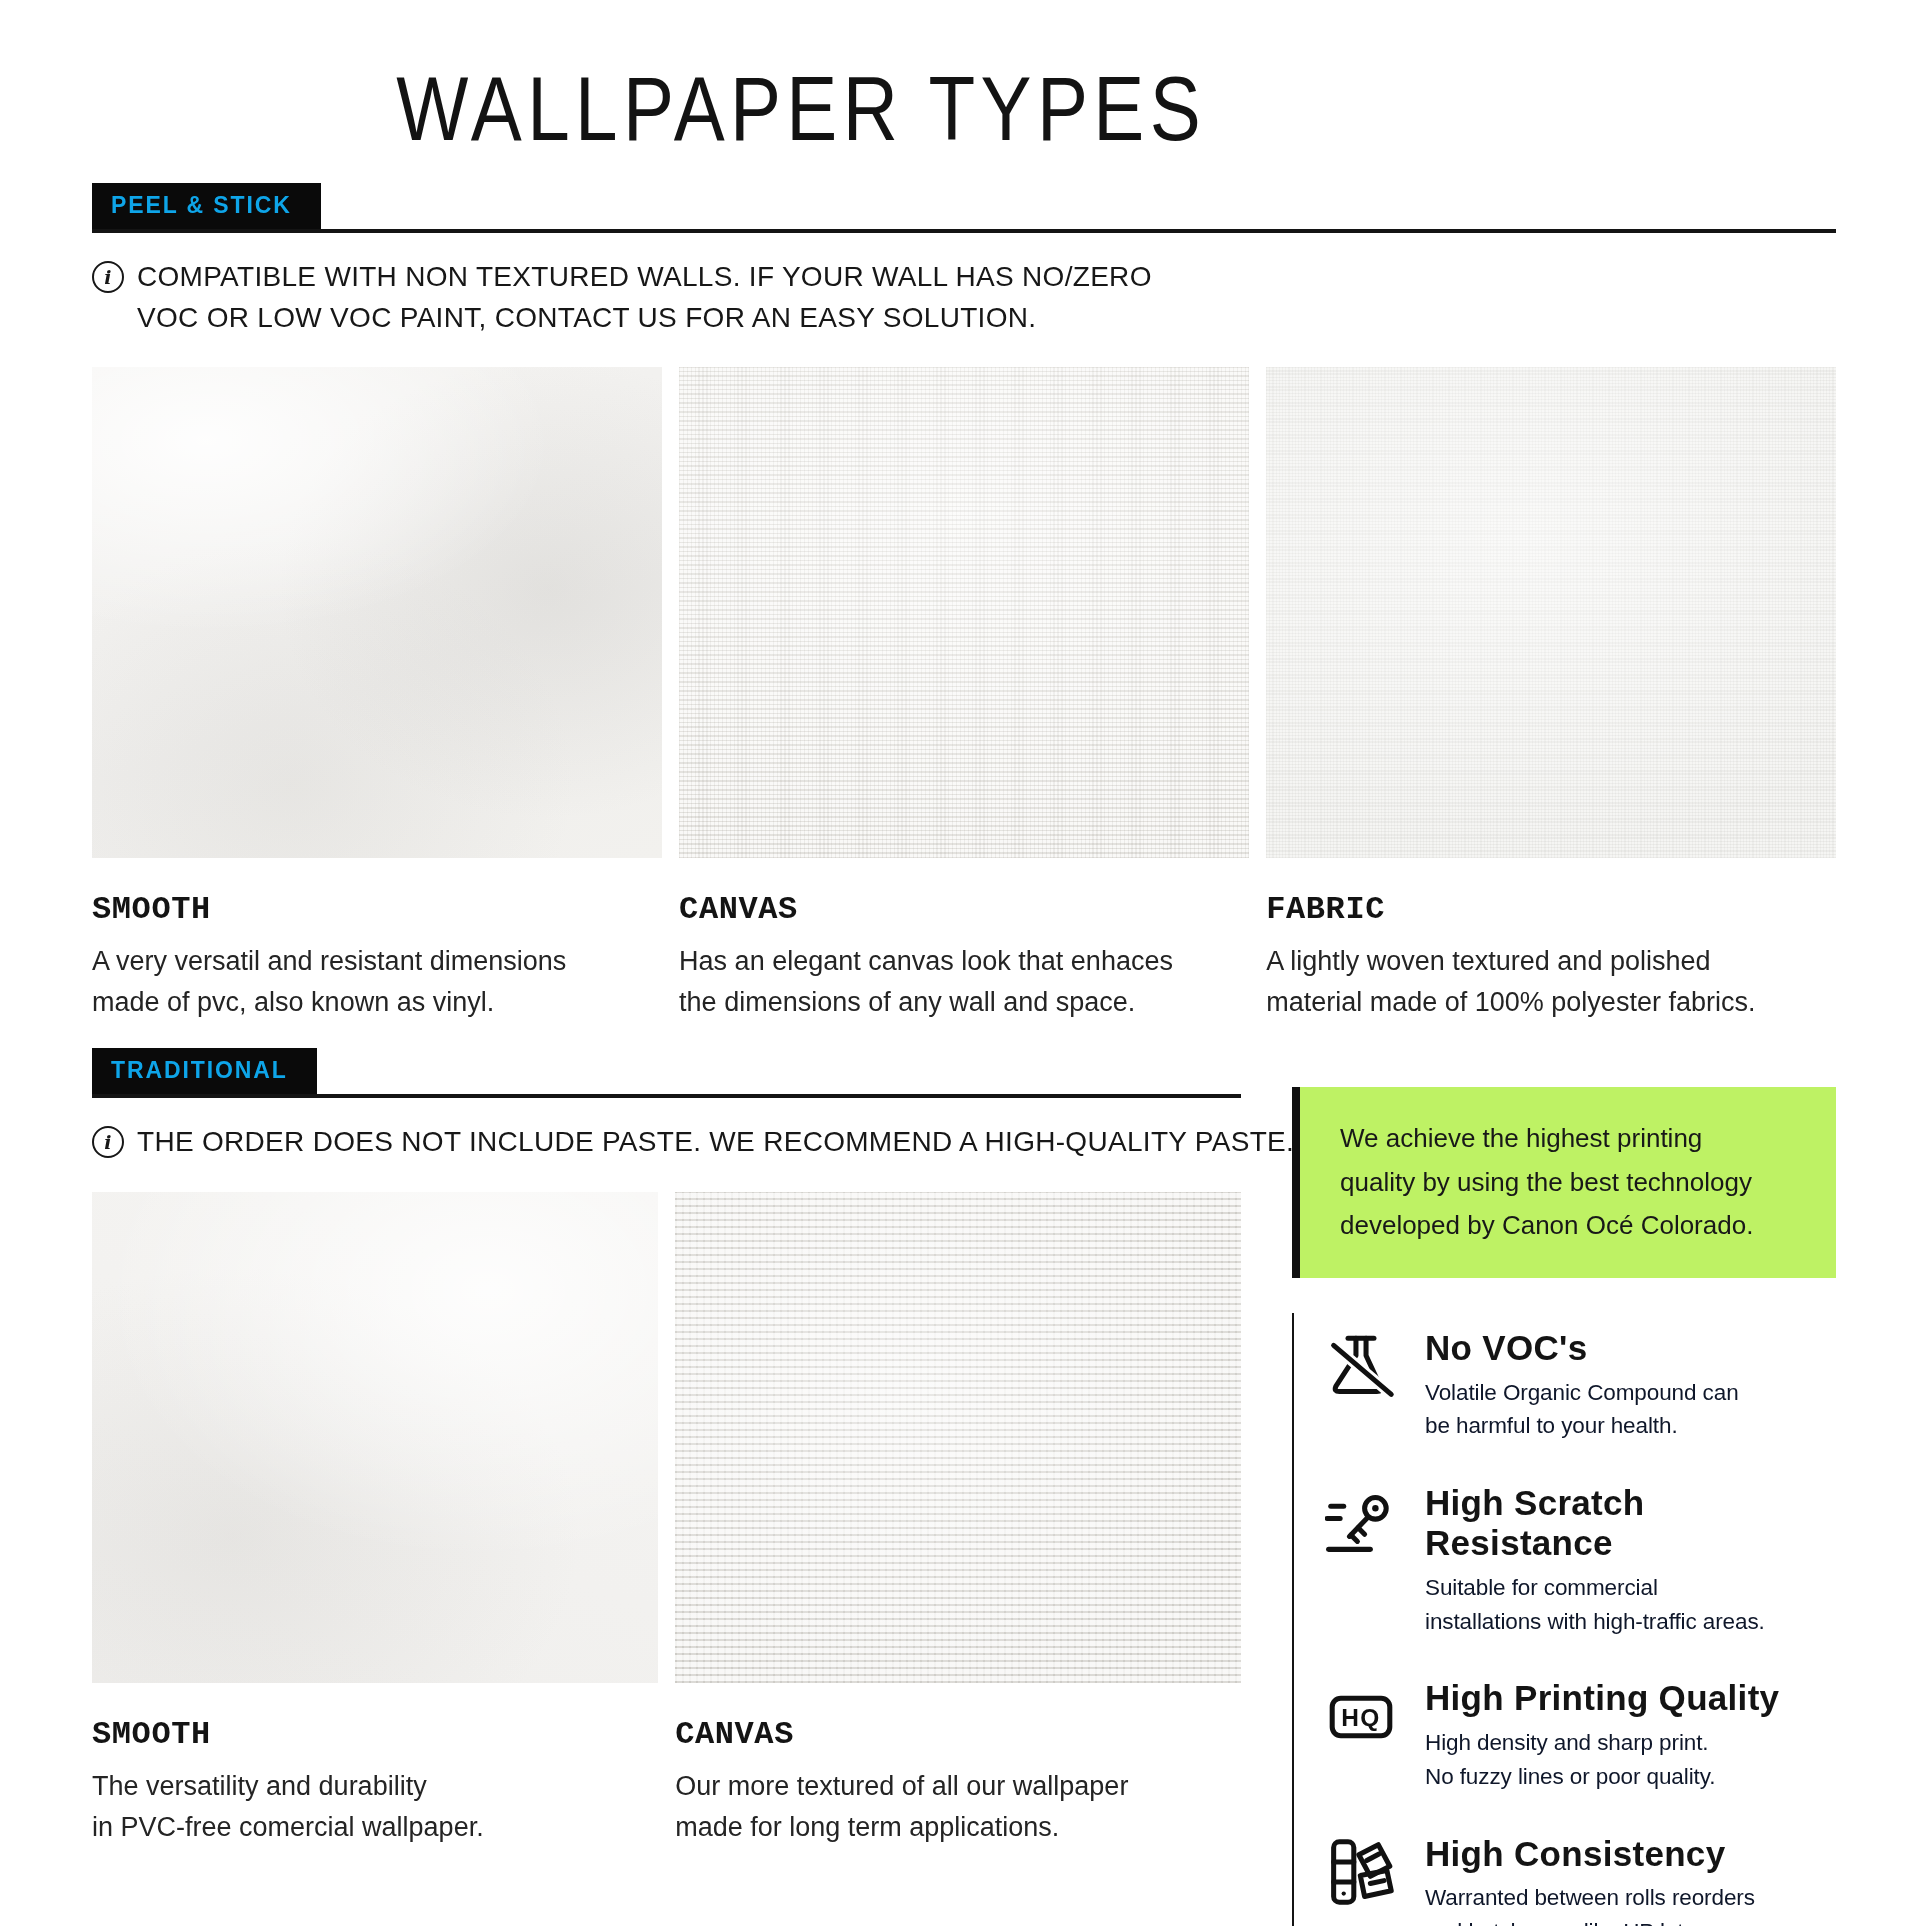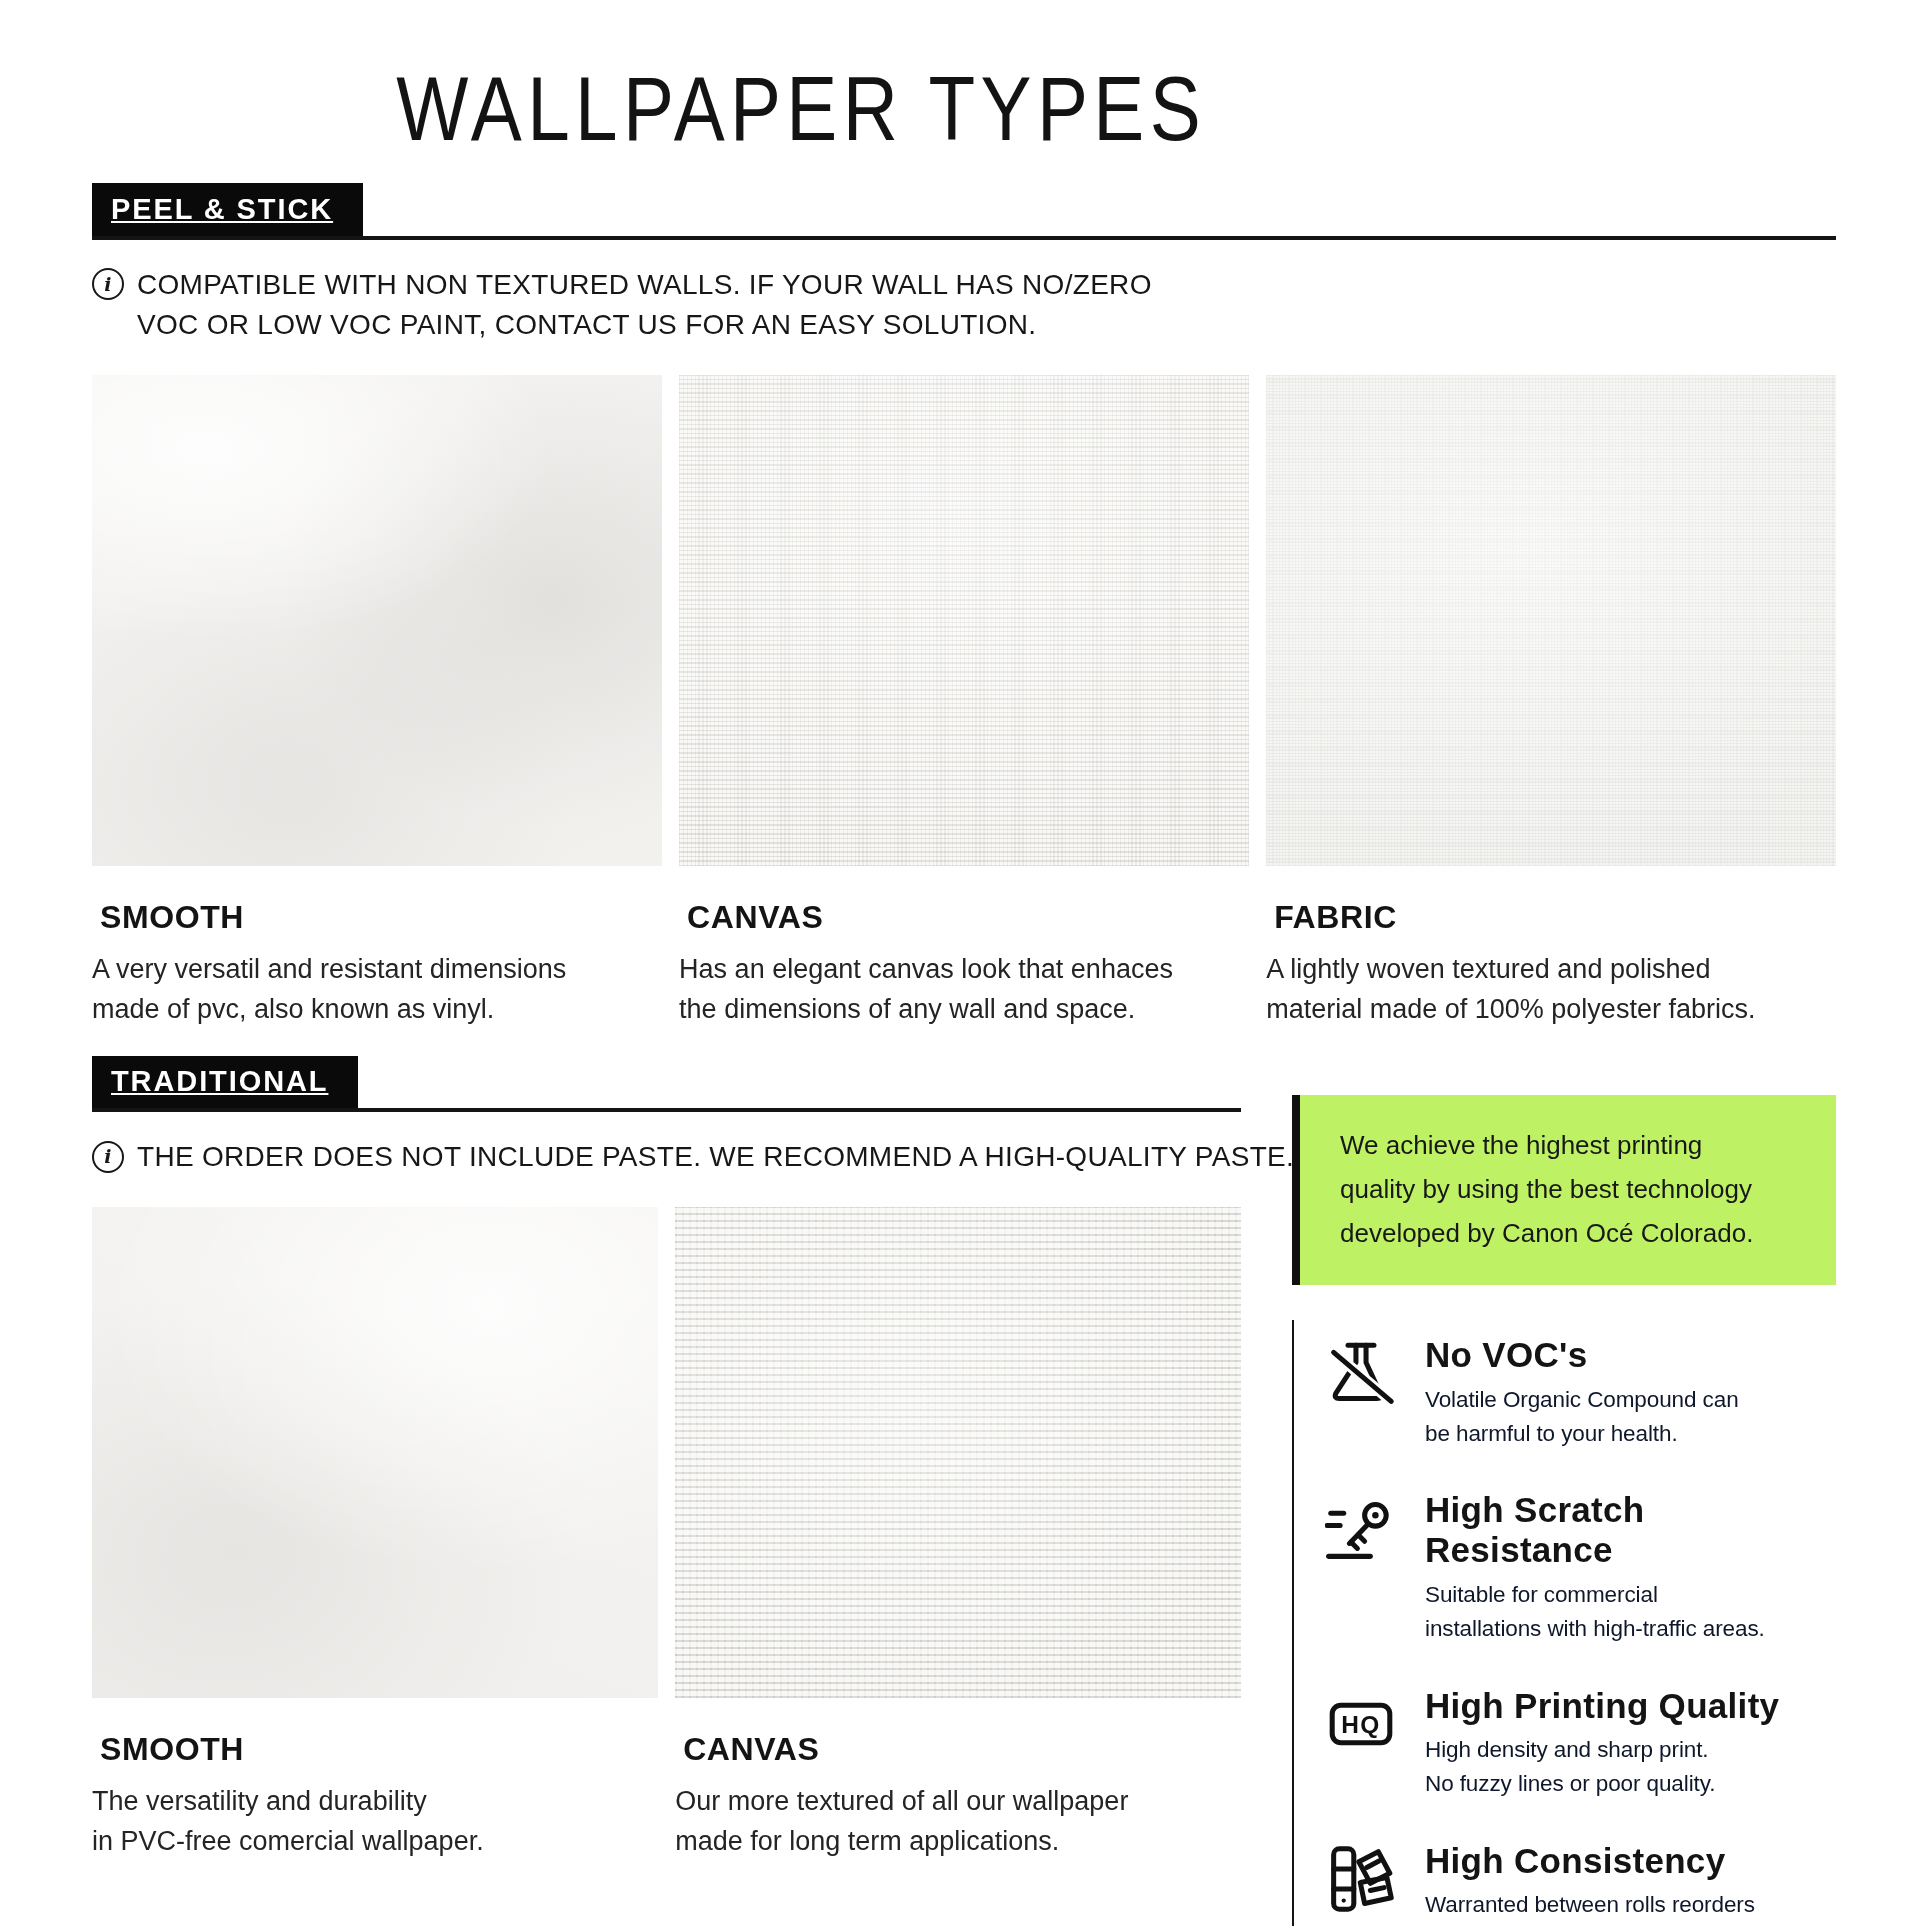--- a/index.html
+++ b/index.html
@@ -18,44 +18,43 @@
     display:inline-block;
     font-size:91px;font-weight:400;letter-spacing:6.4px;color:#131313;
     transform:scaleX(.84);transform-origin:50% 50%;
     white-space:nowrap;line-height:1.1;
   }
 
   
   .sec-header{border-bottom:4.5px solid #141414;line-height:0;}
   .sec-header .badge{
     display:inline-block;line-height:1.2;
-    background:#0a0a0a;color:#ffffff;
-    font-size:29px;font-weight:700;letter-spacing:1.9px;
+    background:#0a0a0a;color:#0ea5e9;
+    font-size:23px;font-weight:700;letter-spacing:1.9px;
     padding:8.3px 29.5px 9.6px 19px;
     vertical-align:bottom;
-    text-decoration:underline;
   }
   .sec1{margin-top:24.4px;}
 
   
   .note{margin-top:24.4px;display:flex;gap:13px;align-items:flex-start;
     font-size:28px;letter-spacing:0.3px;color:#171717;line-height:1.44;}
   .note-icon{
     flex:0 0 auto;width:28px;height:28px;margin-top:3.9px;
     border:2.6px solid #171717;border-radius:50%;
     display:flex;align-items:center;justify-content:center;
     font-family:"DejaVu Serif",serif;font-style:italic;font-weight:700;font-size:19px;
   }
   .note-text{white-space:pre;}
 
   
   .row{display:flex;gap:17.3px;margin-top:29.5px;}
   .col{flex:1;min-width:0;}
   .swatch{height:491px;width:100%;}
-  .swatch-label{margin:33px 8px 0;font-size:32px;font-weight:700;letter-spacing:0.6px;color:#141414;}
+  .swatch-label{margin:33px 0 0;font-size:32px;font-weight:700;letter-spacing:0.6px;color:#141414;font-family:Liberation Mono, monospace;}
   .swatch-desc{margin:13px 0 0;font-size:27px;font-weight:400;line-height:1.5;color:#242424;white-space:pre;}
 
   
   .t-smooth1{
     background-color:#f2f1ef;
     background-image:
       radial-gradient(578px 321px at 20% 15%, rgba(255,255,255,.9), rgba(255,255,255,0) 60%),
       radial-gradient(449px 385px at 80% 45%, rgba(178,176,171,.22), rgba(178,176,171,0) 60%),
       radial-gradient(514px 449px at 35% 85%, rgba(188,186,181,.18), rgba(188,186,181,0) 55%),
       linear-gradient(160deg,#f5f4f2 0%,#efeeec 60%,#f2f1ee 100%);

